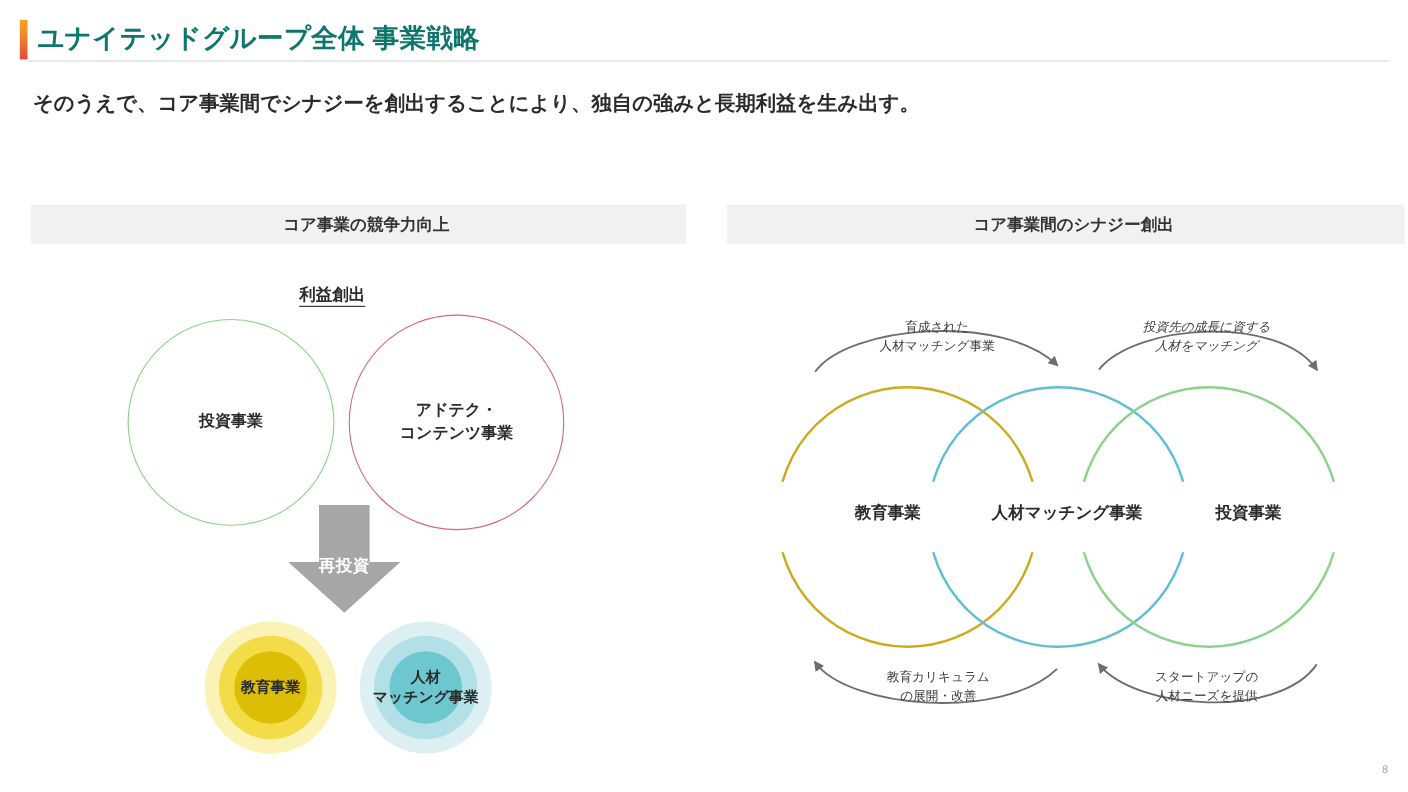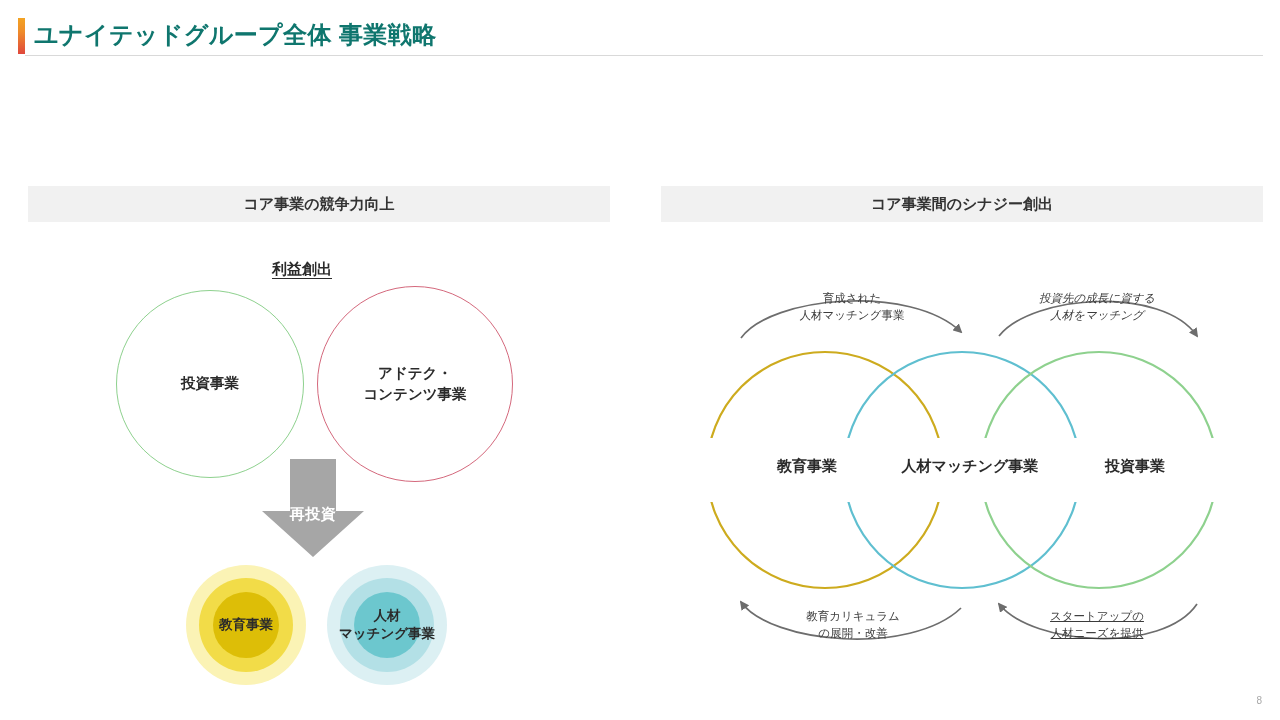--- a/index.html
+++ b/index.html
@@ -61,20 +61,21 @@
   .panel-head {
     position: absolute;
     height: 36px;
     background: #f1f1f1;
     display: flex;
     align-items: center;
     justify-content: center;
     font-size: 15px;
     font-weight: bold;
     color: #333333;
+    padding-left: 14px;
   }
   #panel-head-left  { left: 28px;  top: 186px; width: 582px; }
   #panel-head-right { left: 661px; top: 186px; width: 602px; }
 
   
   .rieki-label {
     position: absolute;
     left: 272px;
     top: 260px;
     font-size: 15px;
@@ -185,39 +186,40 @@
     position: absolute;
     font-size: 11.5px;
     line-height: 1.45;
     color: #3b3b3b;
     text-align: center;
     white-space: nowrap;
   }
   #anno-top-left   { left: 762px;  top: 290px; width: 180px; }
   #anno-top-right  { left: 1004px; top: 290px; width: 186px; font-style: italic; }
   #anno-bot-left   { left: 765px;  top: 608px; width: 176px; }
-  #anno-bot-right  { left: 1007px; top: 608px; width: 180px; text-decoration: underline; }
+  #anno-bot-right  { left: 1007px; top: 608px; width: 180px; }
 
   
   #page-number {
     position: absolute;
     right: 18px;
     bottom: 14px;
     font-size: 10px;
     color: #a8a8a8;
   }
 </style>
 </head>
 <body>
 
 <div class="title-bar"></div>
 <div class="page-title">ユナイテッドグループ全体 事業戦略</div>
 <div class="title-rule"></div>
 
 <div class="lead">
+  <div>そのうえで、コア事業間でシナジーを創出することにより、独自の強みと長期利益を生み出す。</div>
 </div>
 
 <div class="panel-head" id="panel-head-left">コア事業の競争力向上</div>
 <div class="panel-head" id="panel-head-right">コア事業間のシナジー創出</div>
 
 <div class="rieki-label">利益創出</div>
 
 <div class="ring" id="ring-toushi">
   <span>投資事業</span>
 </div>

